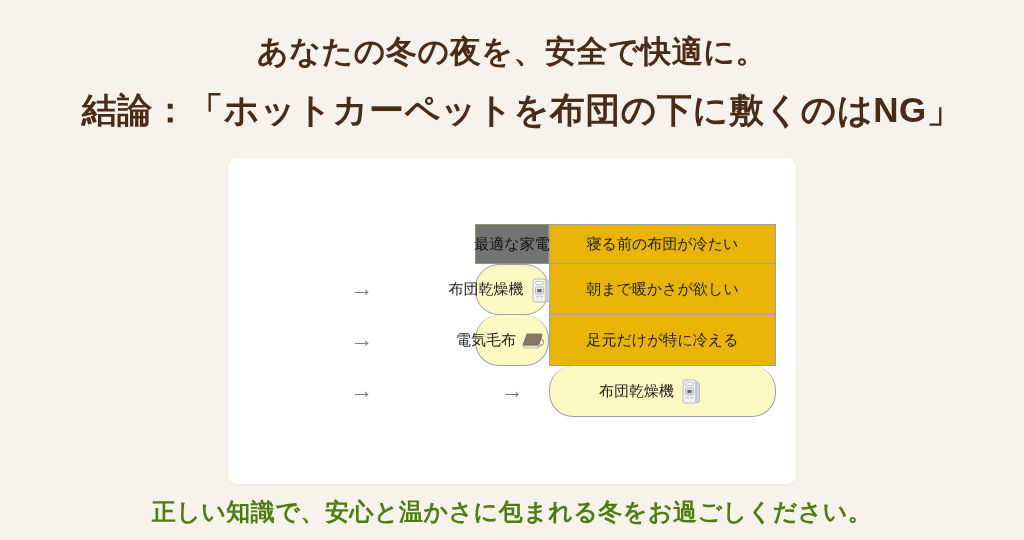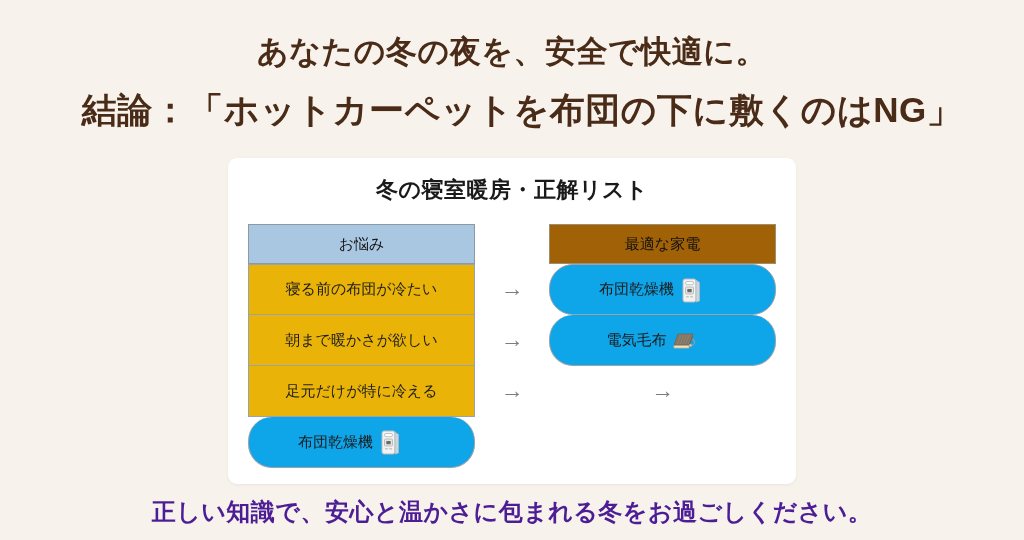--- a/index.html
+++ b/index.html
@@ -75,21 +75,21 @@
 
   
   .th-left {
     background:#aac7e2;
     border:1px solid #8d9aa6;
     font-size:15px;
     font-weight:normal;
     color:#101010;
   }
   .th-right {
-    background:#a16207;
+    background:#737373;
     border:1px solid #9b8f6c;
     font-size:15px;
     font-weight:normal;
     color:#101010;
     text-align:right;
   }
   .th-gap { background:transparent; }
 
   
   .td-left {
@@ -97,21 +97,21 @@
     border-right:1px solid #9aa2aa;
     border-bottom:1px solid #9aa2aa;
     background:#eab308;
   }
   .td-left.first { border-top:1px solid #9aa2aa; }
 
   .td-right {
     border-left:1px solid #9aa2aa;
     border-right:1px solid #9aa2aa;
     border-bottom:1px solid #9aa2aa;
-    background:#0ea5e9;
+    background:#fef9c3;
     position:relative;
     padding-right:20px;
     border-radius:24px;
   }
   .td-right.first { border-top:1px solid #9aa2aa; }
 
   .td-arrow {
     background:transparent;
     color:#7c7c7c;
     font-size:23px;
@@ -135,40 +135,38 @@
   .icon-slot svg { display:block; }
 
   
   .footer-caption {
     position:absolute;
     left:0; top:496px;
     width:1024px;
     text-align:center;
     font-size:24px;
     font-weight:bold;
-    color:#4c1d95;
+    color:#4d7c0f;
     letter-spacing:0.5px;
     white-space:nowrap;
   }
 </style>
 </head>
 <body>
 
 <div class="headline">
   <div class="headline-line l1">あなたの冬の夜を、安全で快適に。</div>
   <div class="headline-line l2">結論：「ホットカーペットを布団の下に敷くのはNG」</div>
 </div>
 
 <div class="card">
 
-  <div class="card-title">冬の寝室暖房・正解リスト</div>
 
   <div class="table-wrap">
 
-    <div class="cell th-left">お悩み</div>
     <div class="cell th-gap"></div>
     <div class="cell th-right">最適な家電</div>
 
     <div class="cell td-left first">寝る前の布団が冷たい</div>
     <div class="cell td-arrow">
       <span class="arrow-glyph">→</span>
     </div>
     <div class="cell td-right first">
       <span class="appliance-label">布団乾燥機</span>
       <span class="icon-slot">

